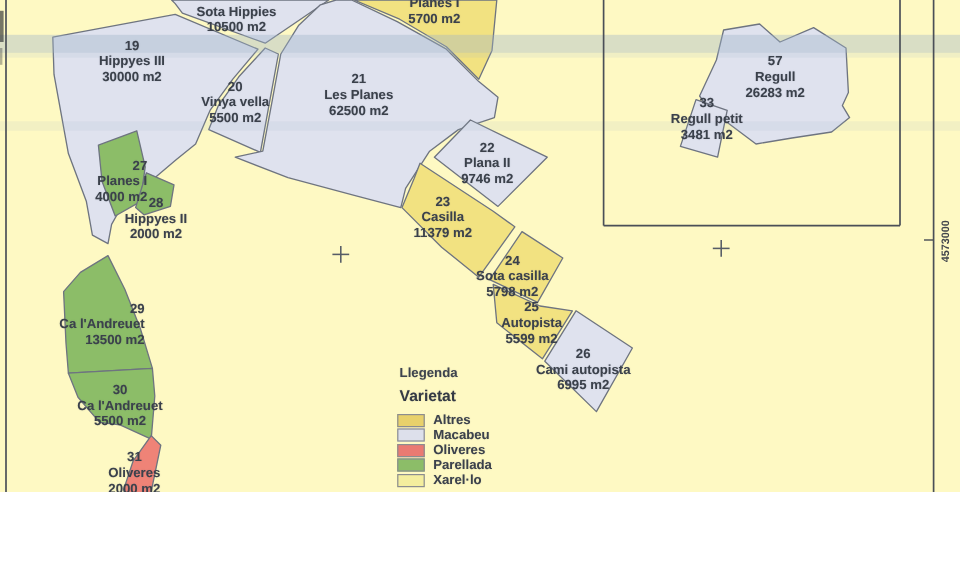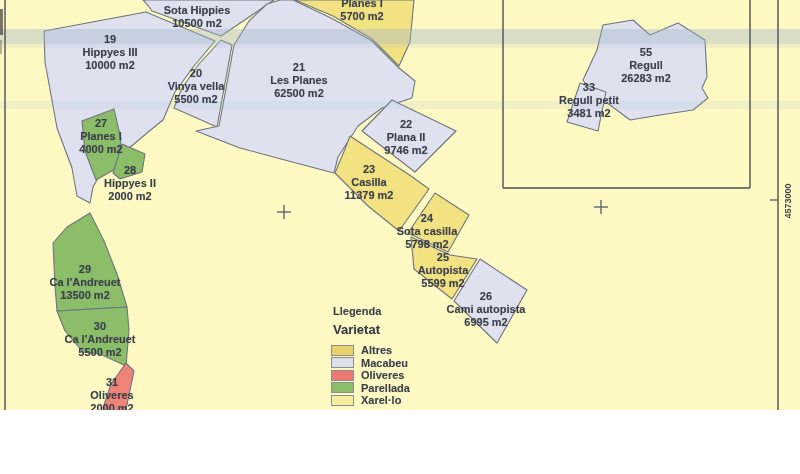--- a/index.html
+++ b/index.html
@@ -65,21 +65,21 @@
       <line x1="601" y1="200" x2="601" y2="214" stroke="#565c66" stroke-width="1.3"></line>
     </svg>
   <div id="labels-layer">
       <div class="parcel-label" style="left: 197px; top: 17px;">
         <div>Sota Hippies</div>
         <div>10500 m2</div>
       </div>
       <div class="parcel-label" style="left: 110px; top: 52px;">
         <div>19</div>
         <div>Hippyes III</div>
-        <div>10000 m2</div>
+        <div>30000 m2</div>
       </div>
       <div class="parcel-label" style="left: 362px; top: 10px;">
         <div>Planes I</div>
         <div>5700 m2</div>
       </div>
       <div class="parcel-label" style="left: 196px; top: 86px;">
         <div>20</div>
         <div>Vinya vella</div>
         <div>5500 m2</div>
       </div>
@@ -106,47 +106,47 @@
       <div class="parcel-label" style="left: 443px; top: 270px;">
         <div>25</div>
         <div>Autopista</div>
         <div>5599 m2</div>
       </div>
       <div class="parcel-label" style="left: 486px; top: 309px;">
         <div>26</div>
         <div>Cami autopista</div>
         <div>6995 m2</div>
       </div>
-      <div class="parcel-label" style="left: 101px; top: 136px;">
+      <div class="parcel-label" style="left: 101px; top: 152px; text-align: right;">
         <div>27</div>
         <div>Planes I</div>
         <div>4000 m2</div>
       </div>
       <div class="parcel-label" style="left: 130px; top: 183px;">
         <div>28</div>
         <div>Hippyes II</div>
         <div>2000 m2</div>
       </div>
-      <div class="parcel-label" style="left: 85px; top: 282px;">
+      <div class="parcel-label" style="left: 85px; top: 271px; text-align: right;">
         <div>29</div>
         <div>Ca l'Andreuet</div>
         <div>13500 m2</div>
       </div>
       <div class="parcel-label" style="left: 100px; top: 339px;">
         <div>30</div>
         <div>Ca l'Andreuet</div>
         <div>5500 m2</div>
       </div>
       <div class="parcel-label" style="left: 112px; top: 395px;">
         <div>31</div>
         <div>Oliveres</div>
         <div>2000 m2</div>
       </div>
       <div class="parcel-label" style="left: 646px; top: 65px;">
-        <div>55</div>
+        <div>57</div>
         <div>Regull</div>
         <div>26283 m2</div>
       </div>
       <div class="parcel-label" style="left: 589px; top: 100px;">
         <div>33</div>
         <div>Regull petit</div>
         <div>3481 m2</div>
       </div>
       <div class="axis-label" style="left: 288px; top: 469px;">382500</div>
       <div class="axis-label" style="left: 604px; top: 464px;">383000</div>

